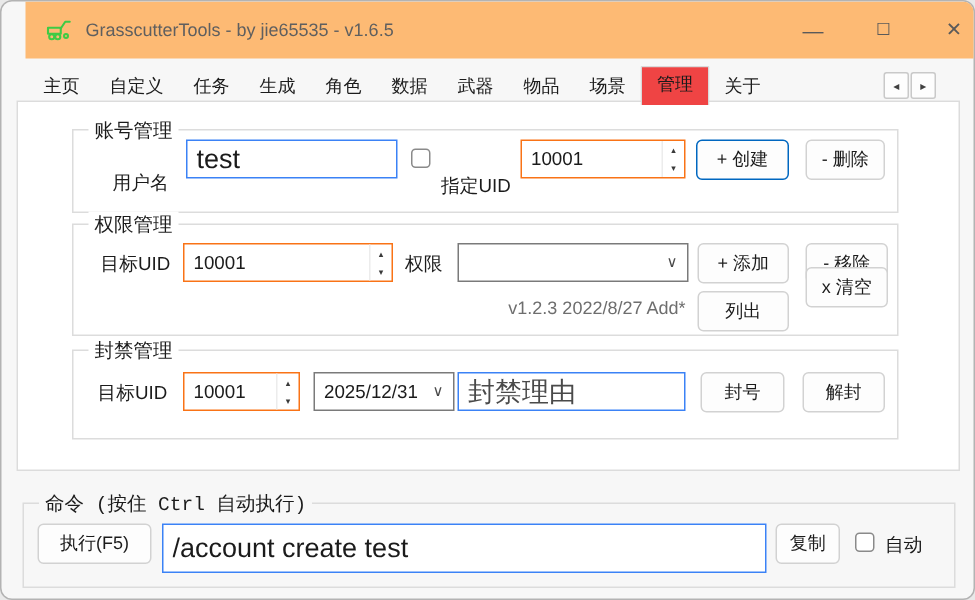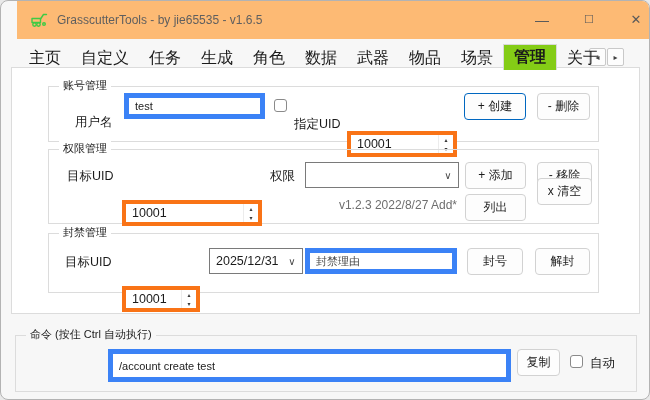--- a/index.html
+++ b/index.html
@@ -13,39 +13,39 @@
   .titlebar{position:absolute;left:16px;top:0;width:100%;height:38px;background:#fdba74;}
   .app-icon{position:absolute;left:13px;top:10px;width:20px;height:17px;}
   .title-text{position:absolute;left:40px;top:12px;font-size:12px;color:#5f5f5f;white-space:nowrap;}
   .winbtn{position:absolute;top:0;width:46px;height:37px;display:flex;align-items:center;justify-content:center;
           color:#5a5a5a;font-size:13px;cursor:default;}
   .winbtn.min{left:502px;font-size:14px;}
   .winbtn.max{left:549px;font-size:11px;}
   .winbtn.close{left:596px;font-size:13px;}
   
   .tabs{position:absolute;left:18px;top:44px;display:flex;align-items:flex-end;height:23px;z-index:3;}
-  .tab{height:21px;line-height:21px;padding:0 10px;font-size:16px;white-space:nowrap;}
-  .tab.selected{background:#84cc16;border:1px solid #d9d9d9;border-bottom:none;height:25px;line-height:23px;
-                margin-bottom:-2px;border-radius:1px 1px 0 0;font-weight:bold;}
+  .tab{height:21px;line-height:21px;padding:0 10px;font-size:12px;white-space:nowrap;}
+  .tab.selected{background:#ef4444;border:1px solid #d9d9d9;border-bottom:none;height:25px;line-height:23px;
+                margin-bottom:-2px;border-radius:1px 1px 0 0;}
   .tabarrow{position:absolute;top:47px;width:17px;height:18px;background:#fdfdfd;border:1px solid #c9c9c9;
             border-radius:2px;display:flex;align-items:center;justify-content:center;
             font-size:8px;color:#404040;box-sizing:border-box;}
   
   .page{position:absolute;left:10px;top:66px;width:629px;height:247px;background:#ffffff;
         border:1px solid #dcdcdc;box-sizing:border-box;z-index:1;}
   .grp{position:absolute;border:1px solid #dcdcdc;box-sizing:border-box;}
-  .grp-title{position:absolute;top:-9px;left:10px;background:#ffffff;padding:0 4px;font-size:11px;white-space:nowrap;}
+  .grp-title{position:absolute;top:-9px;left:10px;background:#ffffff;padding:0 4px;font-size:13px;white-space:nowrap;font-family:Liberation Mono, monospace;}
   .grp-title.on-gray{background:#f7f7f7;}
   .lbl{position:absolute;font-size:12.5px;white-space:nowrap;}
   .note{position:absolute;font-size:12px;color:#6e6e6e;text-align:right;white-space:nowrap;}
   
-  .tb{position:absolute;border:5px solid #3b82f6;background:#fff;font-size:11px;padding:0 6px;
+  .tb{position:absolute;border:1px solid #3b82f6;background:#fff;font-size:18px;padding:0 6px;
       box-sizing:border-box;outline:none;font-family:inherit;color:#1b1b1b;}
   .tb::placeholder{color:#4a4a4a;opacity:1;}
-  .spin{position:absolute;border:4px solid #f97316;background:#fff;display:flex;box-sizing:border-box;margin-top:38px;}
+  .spin{position:absolute;border:1px solid #f97316;background:#fff;display:flex;box-sizing:border-box;}
   .spin input{flex:1;min-width:0;border:none;outline:none;font-size:12.5px;padding-left:6px;font-family:inherit;color:#1b1b1b;background:transparent;}
   .spin .arrows{width:14px;border-left:1px solid #ececec;display:flex;flex-direction:column;}
   .spin .arrows span{flex:1;display:flex;align-items:center;justify-content:center;font-size:6px;color:#3a3a3a;}
   .combo{position:absolute;border:1px solid #7a7a7a;background:#fff;display:flex;align-items:center;box-sizing:border-box;}
   .combo .val{flex:1;padding-left:6px;font-size:12.5px;white-space:nowrap;overflow:hidden;}
   .combo .arrow{width:20px;text-align:center;color:#4a4a4a;font-size:10px;}
   .btn{position:absolute;background:#fdfdfd;border:1px solid #d2d2d2;border-radius:4px;font-size:12px;color:#1b1b1b;
        display:flex;align-items:center;justify-content:center;box-sizing:border-box;white-space:nowrap;cursor:default;}
   .btn.accent{border:1.6px solid #0067c0;}
   .cb{position:absolute;width:13px;height:13px;border:1px solid #8a8a8a;border-radius:3px;background:#fff;box-sizing:border-box;}
@@ -144,18 +144,19 @@
       <span class="arrow">∨</span>
     </div>
     <input class="tb" style="left: 293px; top: 180px; width: 152px; height: 26px;" placeholder="封禁理由">
     <div class="btn" style="left:455px;top:180px;width:56px;height:27px;">封号</div>
     <div class="btn" style="left:523px;top:180px;width:55px;height:27px;">解封</div>
   </div>
 
   <div class="grp" style="left:14px;top:334px;width:622px;height:57px;">
     <span class="grp-title on-gray">命令 (按住 Ctrl 自动执行)</span>
   </div>
+  <div class="btn" style="left:24px;top:348px;width:76px;height:27px;">执行(F5)</div>
   <input class="tb" style="left: 107px; top: 348px; width: 403px; height: 33px;" value="/account create test">
   <div class="btn" style="left:516px;top:348px;width:43px;height:27px;">复制</div>
   <div class="cb" style="left:569px;top:354px;"></div>
   <span class="lbl" style="left:589px;top:354px;">自动</span>
 
 </div>
 
 </body></html>

